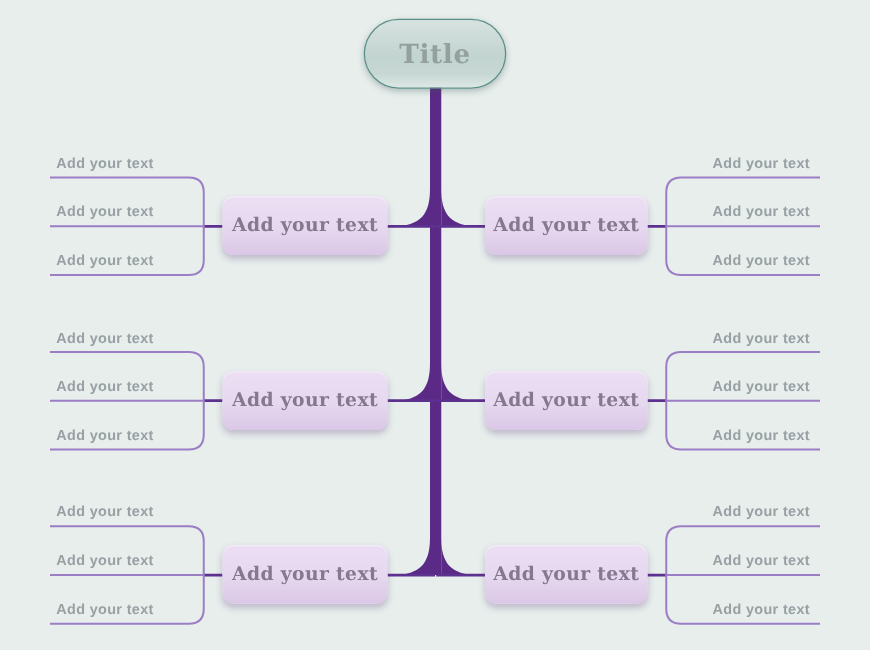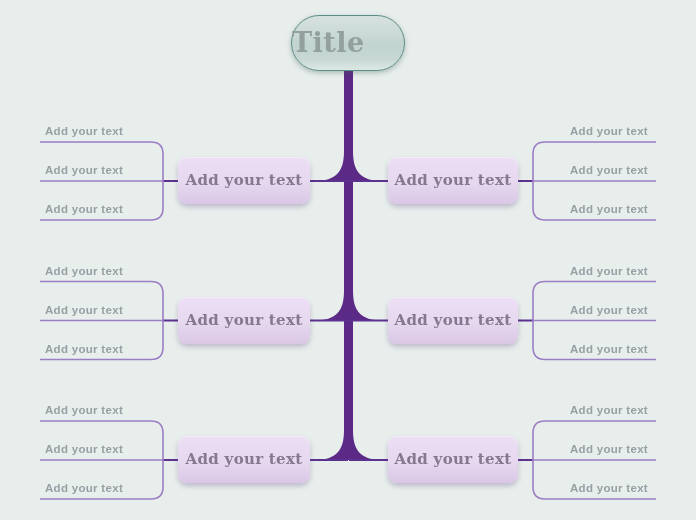--- a/index.html
+++ b/index.html
@@ -18,22 +18,22 @@
   .wire-light{stroke:var(--connector-light); stroke-width:1.6; fill:none;}
   .wire-dark{stroke:var(--connector-dark); stroke-width:2.2; fill:none;}
   .spine{stroke:var(--spine); stroke-width:9; fill:none;}
   .flare{fill:var(--spine); stroke:none;}
   .title-node{
     position:absolute; left:291px; top:15px; width:114px; height:56px;
     box-sizing:border-box; border:1.5px solid var(--title-border);
     border-radius:28px;
     background:linear-gradient(180deg,#d6e2df 0%, #c2d4d0 55%, #c7d8d4 80%, #dde8e5 100%);
     box-shadow:0 2px 5px rgba(60,90,85,0.35);
-    line-height:53px;
-    font-family:"DejaVu Serif", serif; font-weight:bold; font-size:27px;
+    text-align:center; line-height:53px;
+    font-family:"DejaVu Serif", serif; font-weight:bold; font-size:21px;
     color:var(--title-text); letter-spacing:0.5px;
     cursor:pointer;
   }
   .branch-node{
     position:absolute; height:47px; box-sizing:border-box;
     border-radius:9px;
     background:linear-gradient(180deg,#ecdff4 0%, #e6d8ef 55%, #dac7e6 100%);
     box-shadow:0 3px 5px rgba(100,70,130,0.30), inset 0 1px 0 #f4ecf8;
     text-align:center; line-height:47px;
     font-family:"DejaVu Serif", serif; font-weight:bold; font-size:15px;

